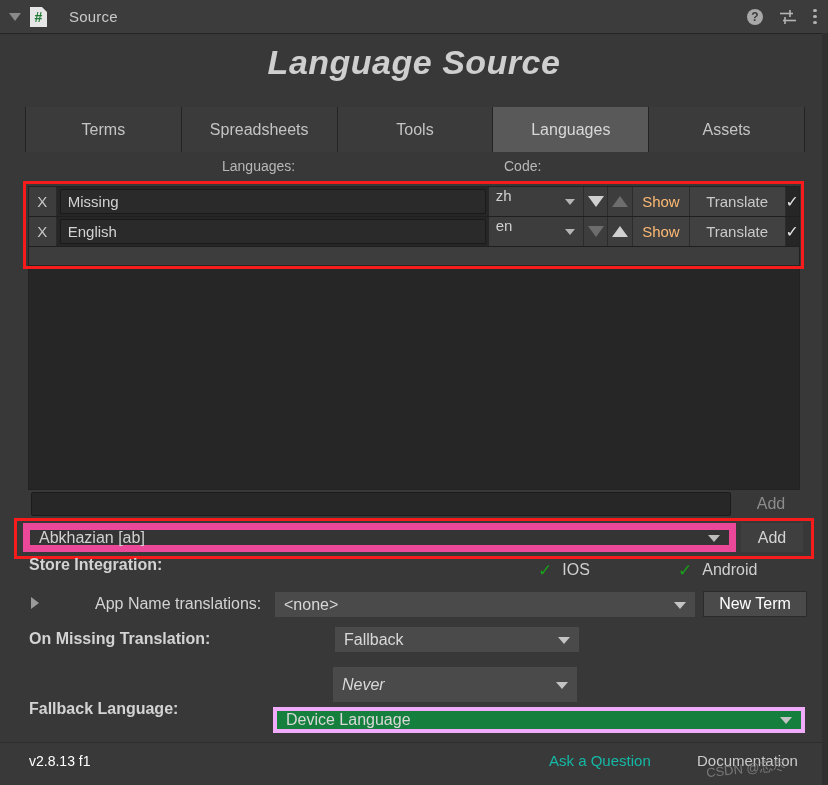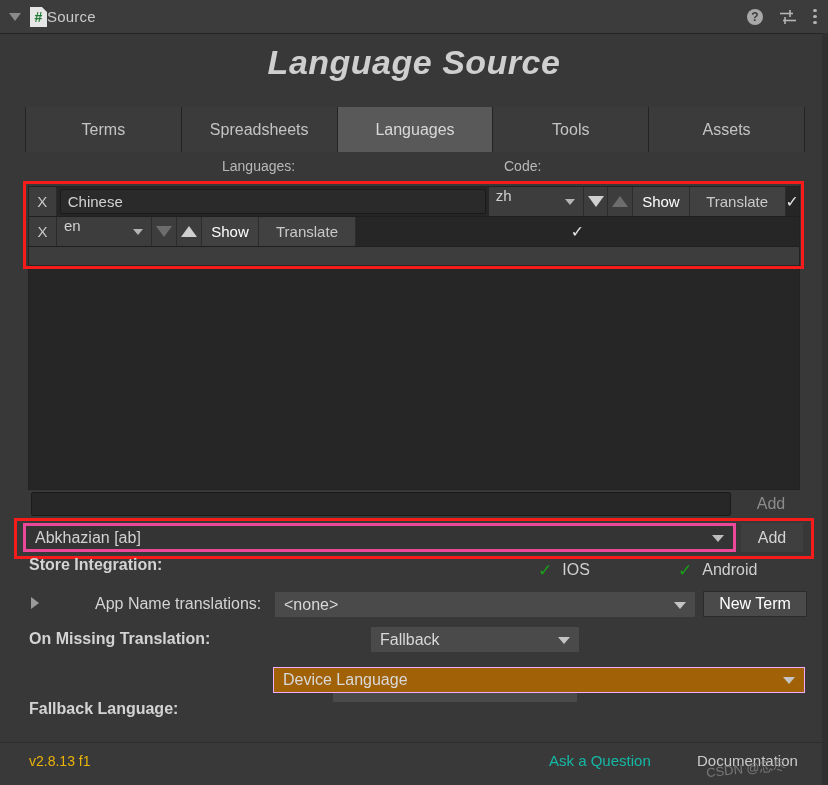--- a/index.html
+++ b/index.html
@@ -35,21 +35,21 @@
     display: flex; align-items: center; justify-content: center;
     font-size: 14px; font-weight: bold; color: #1f7a33;
     line-height: 1;
   }
   .script-icon::after {
     content: ""; position: absolute; right: 0; top: 0;
     border-left: 5px solid transparent;
     border-top: 5px solid #383838;
   }
   .header-title {
-    font-size: 15px; color: #c9c9c9; letter-spacing: .2px;
+    margin-left: 22px; font-size: 15px; color: #c9c9c9; letter-spacing: .2px;
   }
   .header-icons {
     margin-left: auto; margin-right: 11px;
     display: flex; align-items: center; gap: 16px;
   }
   .ico-help {
     width: 16px; height: 16px; border-radius: 50%;
     background: #a8a8a8; color: #3c3c3c;
     font-size: 12px; font-weight: bold;
     display: flex; align-items: center; justify-content: center;
@@ -139,21 +139,21 @@
     display: flex; align-items: center; justify-content: center;
     border-right: 1px solid #2c2c2c; cursor: pointer;
   }
   .tri-down { width: 0; height: 0; border-left: 8px solid transparent; border-right: 8px solid transparent; border-top: 11px solid #d0d0d0; }
   .tri-up   { width: 0; height: 0; border-left: 8px solid transparent; border-right: 8px solid transparent; border-bottom: 11px solid #d0d0d0; }
   .dim .tri-down { border-top-color: #6d6d6d; }
   .dim .tri-up   { border-bottom-color: #6d6d6d; }
   .cell-show {
     width: 56px; background: #414141;
     display: flex; align-items: center; justify-content: center;
-    font-size: 15px; color: #ffffff; cursor: pointer;
+    font-size: 15px; color: #fdba74; cursor: pointer;
     border-right: 1px solid #2c2c2c; overflow: hidden;
   }
   .cell-translate {
     width: 96px; background: #414141;
     display: flex; align-items: center; justify-content: center;
     font-size: 15px; color: #c9c9c9; cursor: pointer;
     border-right: 1px solid #2c2c2c;
   }
   .cell-check {
     flex: 1; background: #262626;
@@ -178,21 +178,21 @@
   }
   .add-empty-btn {
     position: absolute; left: 738px; top: 491px; width: 66px; height: 26px;
     display: flex; align-items: center; justify-content: center;
     font-size: 16px; color: #8c8c8c; background: transparent; cursor: default;
   }
 
   
   .add-dd {
     position: absolute; left: 23px; top: 523px; width: 713px; height: 29px;
-    background: #343434; border: 3px solid #ec4899; box-sizing: border-box;
+    background: #343434; border: 7px solid #ec4899; box-sizing: border-box;
     display: flex; align-items: center; padding-left: 9px;
     font-size: 16px; color: #d2d2d2; cursor: pointer;
   }
   .add-dd .caret {
     position: absolute; right: 9px; top: 50%; margin-top: -3px;
     width: 0; height: 0;
     border-left: 6px solid transparent; border-right: 6px solid transparent;
     border-top: 7px solid #bdbdbd;
   }
   .add-dd-btn {
@@ -234,40 +234,40 @@
     font-size: 16px; color: #d8d8d8; cursor: pointer;
     box-sizing: border-box;
   }
   .dd .caret {
     position: absolute; right: 9px; top: 50%; margin-top: -3px;
     width: 0; height: 0;
     border-left: 6px solid transparent; border-right: 6px solid transparent;
     border-top: 7px solid #c4c4c4;
   }
   .dd-appname { left: 275px; top: 592px; width: 420px; height: 25px; }
-  .dd-missing { left: 335px; top: 627px; width: 208px; height: 25px; margin-left: 36px; }
+  .dd-missing { left: 335px; top: 627px; width: 244px; height: 25px; }
   .dd-unload  { left: 333px; top: 667px; width: 244px; height: 35px; font-style: italic; }
-  .dd-default { left: 273px; top: 667px; width: 532px; height: 26px;
-                background: #a16207; border: 1px solid #f0abfc; }
+  .dd-default { left: 273px; top: 707px; width: 532px; height: 26px;
+                background: #15803d; border: 4px solid #f0abfc; }
 
   .btn-newterm {
     position: absolute; left: 703px; top: 591px; width: 104px; height: 26px;
     background: #4a4a4a; border: 1px solid #2b2b2b; box-sizing: border-box;
     display: flex; align-items: center; justify-content: center;
     font-size: 16px; color: #ffffff; cursor: pointer;
   }
 
   
   .footer {
     position: absolute; left: 0; top: 742px; width: 828px; height: 43px;
     background: #393939; border-top: 1px solid #2e2e2e;
   }
   .ver {
     position: absolute; left: 29px; top: 753px;
-    font-size: 14px; color: #eab308;
+    font-size: 14px; color: #ffffff;
   }
   .link-ask {
     position: absolute; left: 549px; top: 752px;
     font-size: 15px; color: #14b8a6; cursor: pointer;
   }
   .link-doc {
     position: absolute; left: 697px; top: 752px;
     font-size: 15px; color: #cacaca; cursor: pointer;
   }
   .watermark {
@@ -303,50 +303,51 @@
           <i></i>
         </div>
     </div>
   </div>
 
   <div class="page-title">Language Source</div>
 
   <div class="tabs">
     <div class="tab">Terms</div>
     <div class="tab">Spreadsheets</div>
+    <div class="tab">Tools</div>
     <div class="tab active">Languages</div>
-    <div class="tab">Tools</div>
     <div class="tab">Assets</div>
   </div>
 
   <div class="cap-languages">Languages:</div>
   <div class="cap-code">Code:</div>
 
   <div class="list-panel">
 
     <div class="lang-row">
       <div class="cell-x">X</div>
-      <div class="cell-name">Chinese</div>
+      <div class="cell-name">Missing</div>
       <div class="cell-code">
         <span>zh</span>
         <span class="caret"></span>
       </div>
       <div class="cell-arrow">
         <span class="tri-down"></span>
       </div>
       <div class="cell-arrow dim">
         <span class="tri-up"></span>
       </div>
       <div class="cell-show">Show</div>
       <div class="cell-translate">Translate</div>
       <div class="cell-check">✓</div>
     </div>
 
     <div class="lang-row">
       <div class="cell-x">X</div>
+      <div class="cell-name">English</div>
       <div class="cell-code">
         <span>en</span>
         <span class="caret"></span>
       </div>
       <div class="cell-arrow dim">
         <span class="tri-down"></span>
       </div>
       <div class="cell-arrow">
         <span class="tri-up"></span>
       </div>

